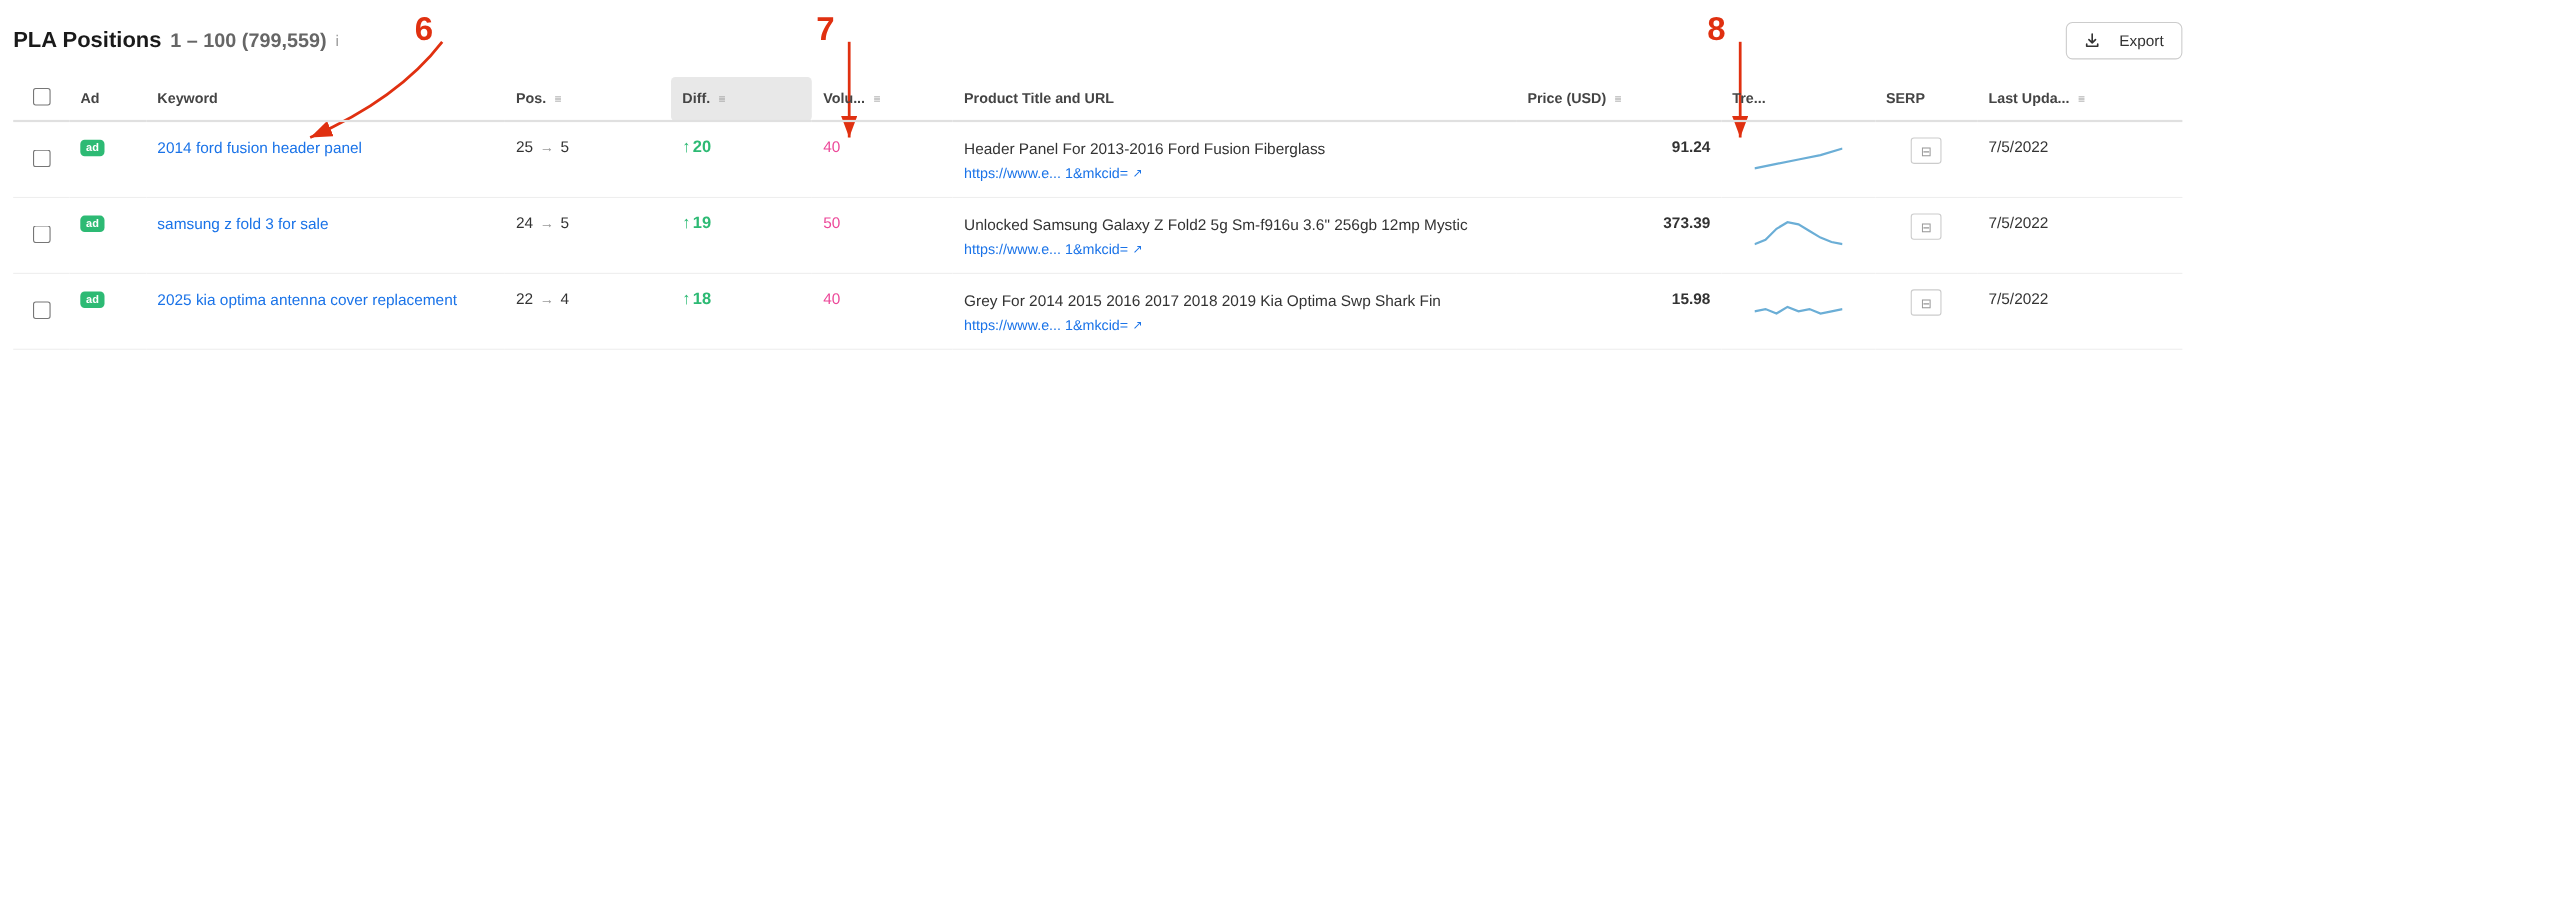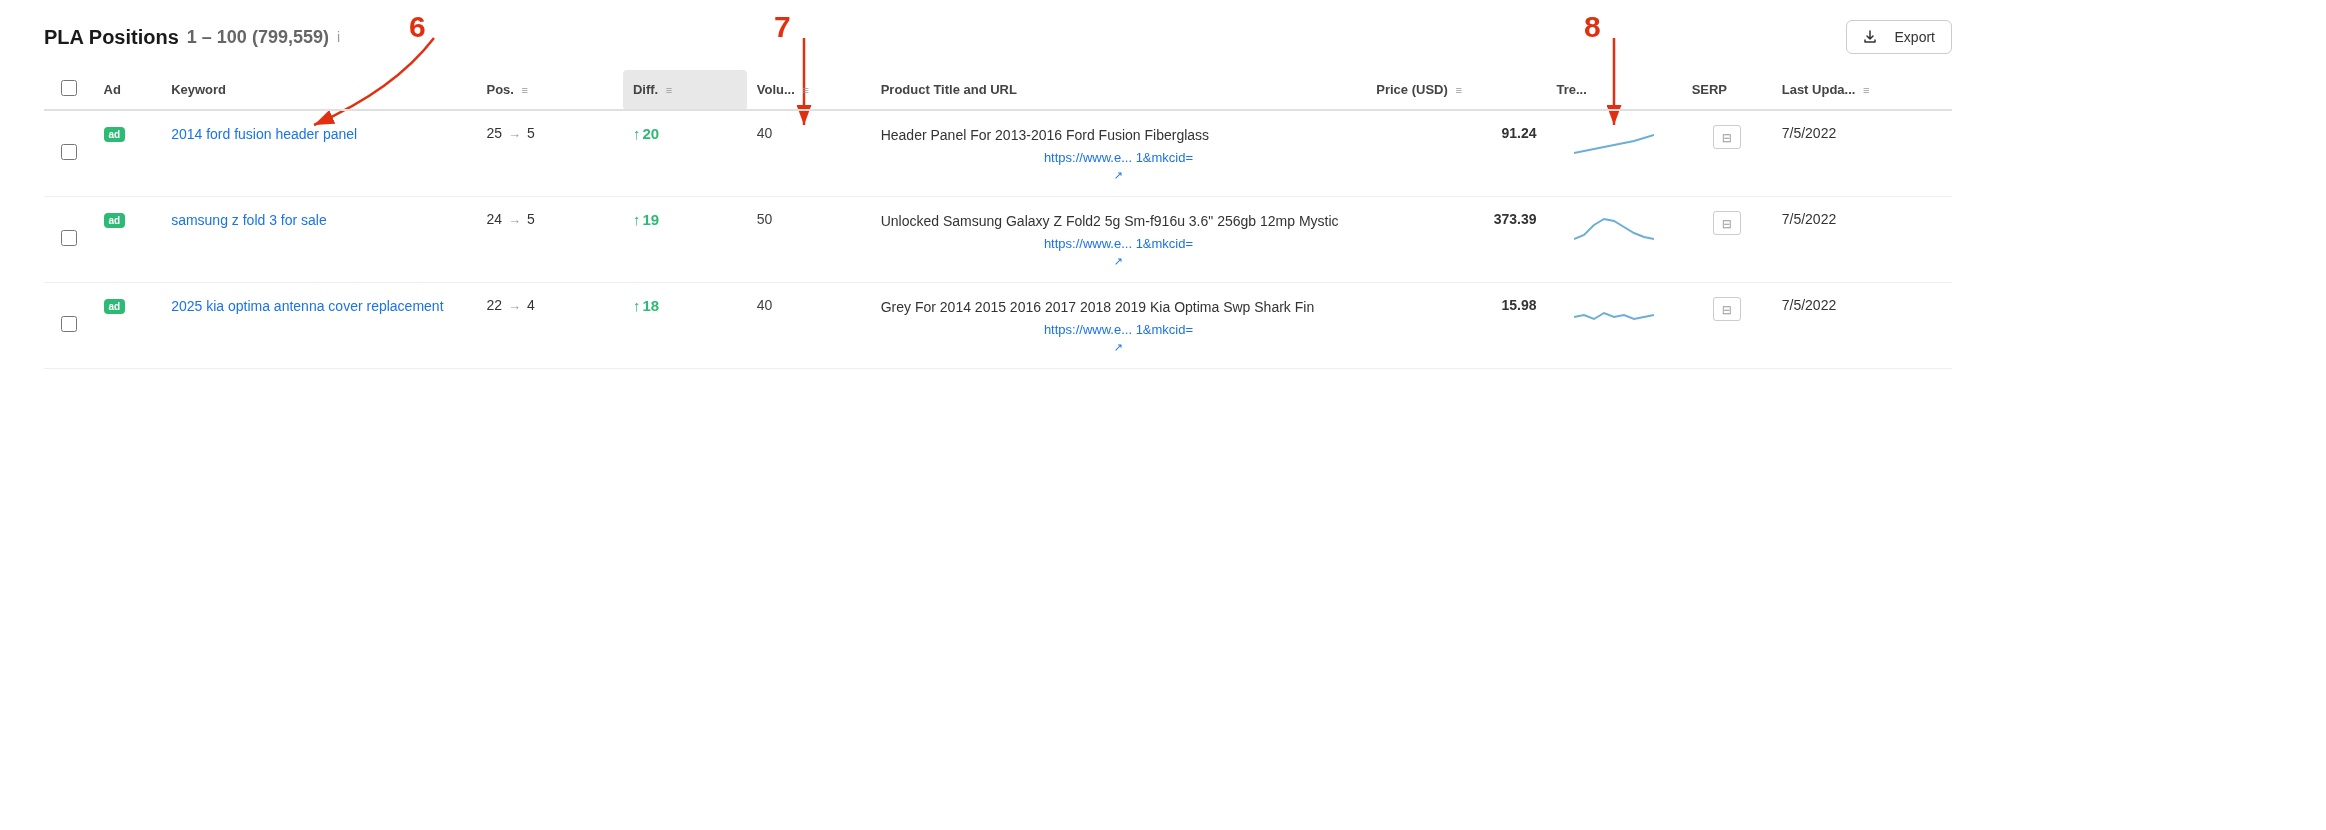--- a/index.html
+++ b/index.html
@@ -5,21 +5,21 @@
     * { box-sizing: border-box; margin: 0; padding: 0; }
     body {
       font-family: -apple-system, BlinkMacSystemFont, 'Segoe UI', Arial, sans-serif;
       background: #fff;
       color: #222;
       font-size: 14px;
     }
     .container {
       width: 1996px;
       min-height: 830px;
-      padding: 20px 44px;
+      padding: 20px 12px;
       background: #fff;
     }
     .header-row {
       display: flex;
       align-items: center;
       justify-content: space-between;
       margin-bottom: 16px;
       position: relative;
     }
     .header-left {
@@ -142,31 +142,30 @@
     .arrow-right { color: #999; font-size: 13px; }
     .diff-up {
       color: #2dba74;
       font-weight: 700;
       font-size: 15px;
       display: flex;
       align-items: center;
       gap: 2px;
     }
     .diff-up .arrow-up { color: #2dba74; }
-    .vol-num { color: #404040; }
+    .vol-num { color: #ec4899; }
     .product-title { color: #333; line-height: 1.5; font-size: 14px; }
     .product-url {
       color: #1a73e8;
       font-size: 13px;
       text-decoration: none;
       display: flex;
       align-items: center;
       gap: 4px;
       margin-top: 4px;
-      flex-direction: column;
     }
     .ext-icon { font-size: 11px; color: #1a73e8; }
     .price-num { font-weight: 700; color: #333; text-align: right; }
     .trend-cell { text-align: center; }
     .serp-cell { text-align: center; }
     .serp-icon-box {
       display: inline-block;
       border: 1px solid #ccc;
       border-radius: 3px;
       width: 28px;

